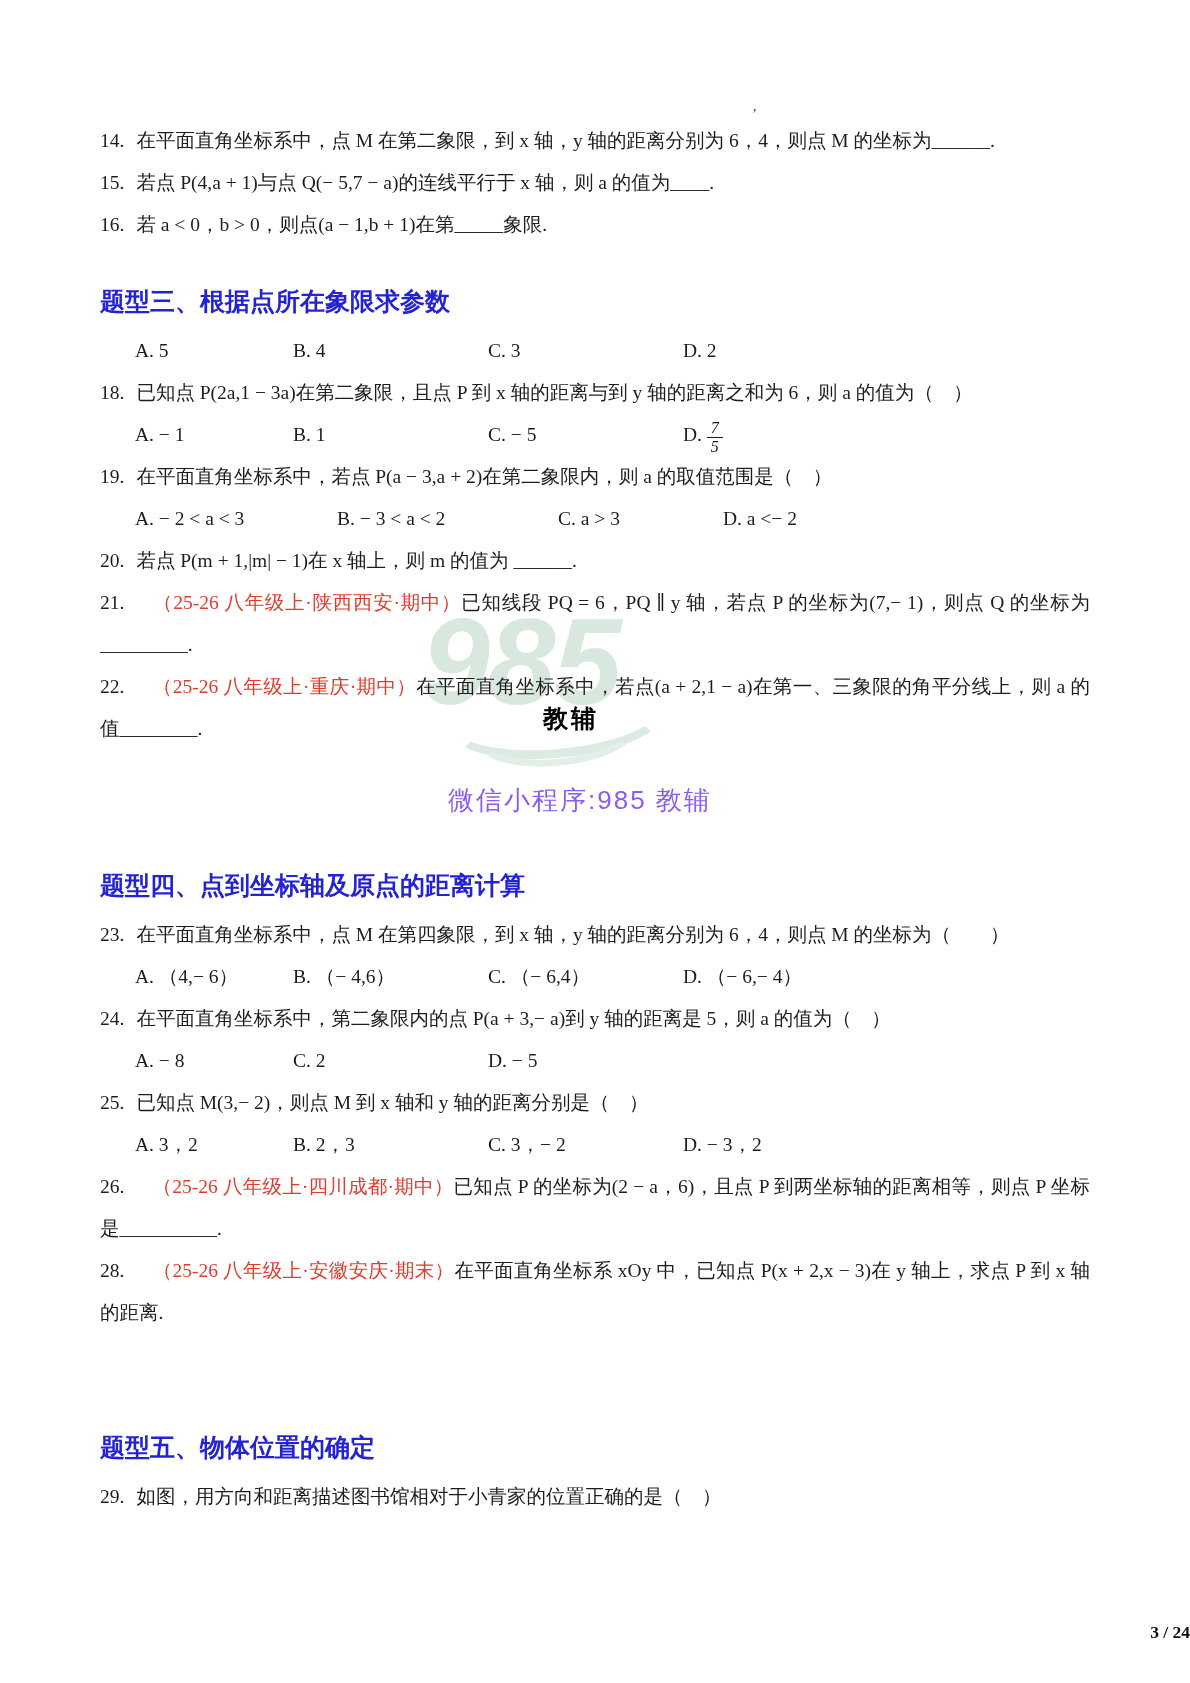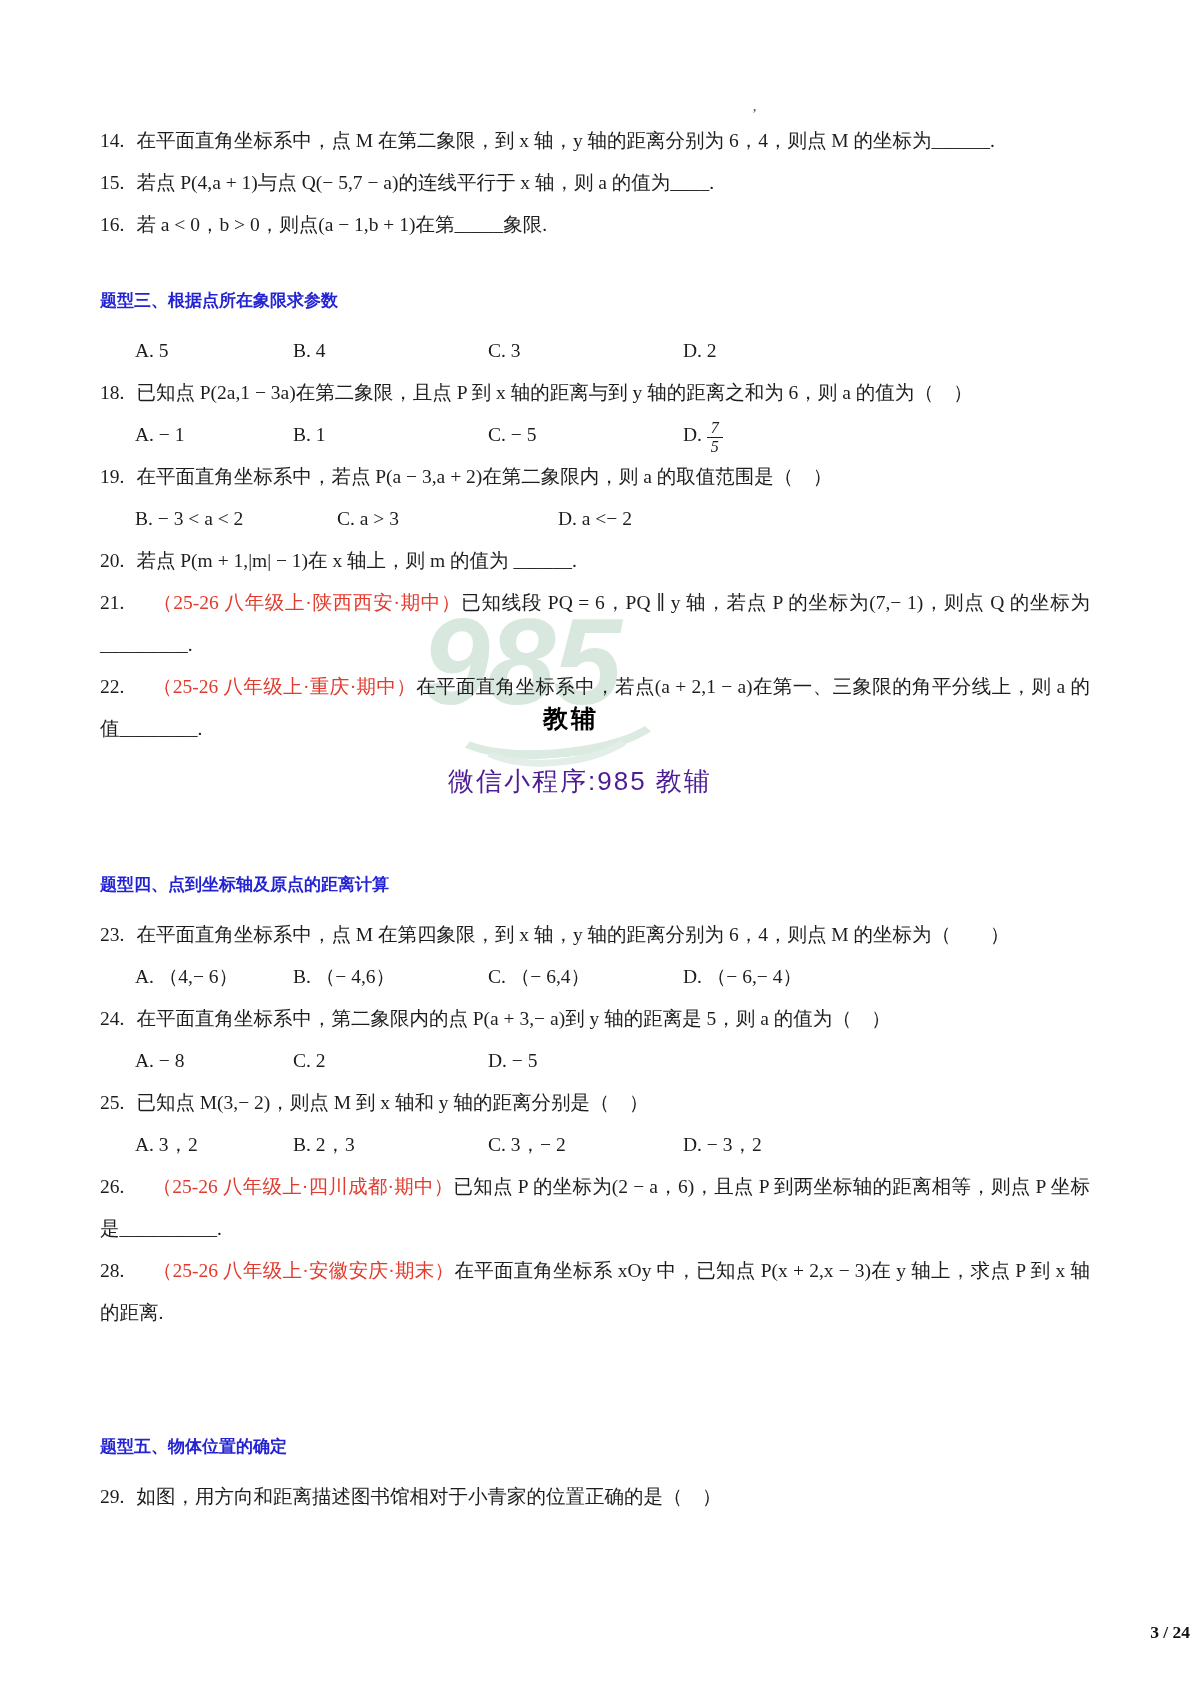--- a/index.html
+++ b/index.html
@@ -23,39 +23,39 @@
     content:"";position:absolute;left:0;top:0;width:206px;height:64px;
     border:9px solid transparent;border-bottom:9px solid #dcebe2;border-radius:50%;
     transform:rotate(-5deg);
   }
   .wm-ribbon::after{
     content:"";position:absolute;left:26px;top:18px;width:156px;height:58px;
     border:7px solid transparent;border-bottom:7px solid #e2eee7;border-radius:50%;
     transform:rotate(-5deg);
   }
   .wm-caption{
-    position:absolute;left:448px;top:764px;font-size:26px;
-    font-family:"Liberation Sans","DejaVu Sans",sans-serif;color:#4c1d95;letter-spacing:2px;
+    position:absolute;left:448px;top:783px;font-size:26px;
+    font-family:"Liberation Sans","DejaVu Sans",sans-serif;color:#8b5cf6;letter-spacing:2px;
   }
   .stray{position:absolute;left:752px;top:106px;font-size:15px;color:#4a4a4a;z-index:1;}
   
   .content{position:relative;z-index:1;padding:120px 100px 0 100px;}
   .problem{
     margin:0;font-size:19.5px;line-height:42px;text-align:justify;
   }
   .num{margin-right:12px;}
   .tag{color:#e23a2c;margin-left:16px;}
   .opts{
     display:grid;grid-template-columns:158px 195px 195px 1fr;
     padding-left:35px;font-size:19.5px;line-height:42px;white-space:pre;
   }
   .opts-wide{grid-template-columns:202px 221px 165px 1fr;}
   .heading{
     font-family:"Liberation Sans","DejaVu Sans",sans-serif;font-weight:700;
-    font-size:17px;line-height:30px;color:#2323d4;margin:40px 0 14px 0;
+    font-size:25px;line-height:30px;color:#2323d4;margin:40px 0 14px 0;
   }
   .heading.h4{margin-top:120px;}
   .heading.h5{margin-top:98px;}
   .frac{
     display:inline-block;vertical-align:-11px;text-align:center;
     font-size:16px;line-height:1.15;font-style:italic;
   }
   .fnum{display:block;border-bottom:1.4px solid #1d1d1d;padding:0 4px;}
   .fden{display:block;}
   .footer{
@@ -95,20 +95,21 @@
     <p class="problem"><span class="num">18.</span><span>已知点 P(2a,1 − 3a)在第二象限，且点 P 到 x 轴的距离与到 y 轴的距离之和为 6，则 a 的值为（　）</span></p>
     <div class="opts">
       <span>A. − 1</span>
       <span>B. 1</span>
       <span>C. − 5</span>
       <span><span>D.</span> <span class="frac"><span class="fnum">7</span><span class="fden">5</span></span></span>
     </div>
 
     <p class="problem"><span class="num">19.</span><span>在平面直角坐标系中，若点 P(a − 3,a + 2)在第二象限内，则 a 的取值范围是（　）</span></p>
     <div class="opts opts-wide">
+      <span>A. − 2 &lt; a &lt; 3</span>
       <span>B. − 3 &lt; a &lt; 2</span>
       <span>C. a &gt; 3</span>
       <span>D. a &lt;− 2</span>
     </div>
 
     <p class="problem"><span class="num">20.</span><span>若点 P(m + 1,|m| − 1)在 x 轴上，则 m 的值为 ______.</span></p>
 
     <p class="problem"><span class="num">21.</span><span class="tag">（25-26 八年级上·陕西西安·期中）</span><span>已知线段 PQ = 6，PQ ∥ y 轴，若点 P 的坐标为(7,− 1)，则点 Q 的坐标为_________.</span></p>
 
     <p class="problem"><span class="num">22.</span><span class="tag">（25-26 八年级上·重庆·期中）</span><span>在平面直角坐标系中，若点(a + 2,1 − a)在第一、三象限的角平分线上，则 a 的值________.</span></p>

